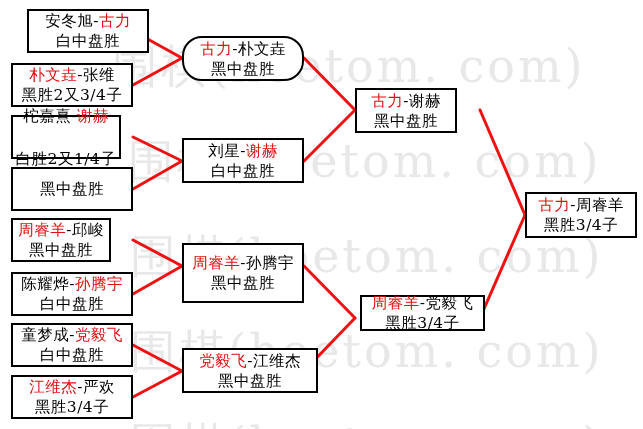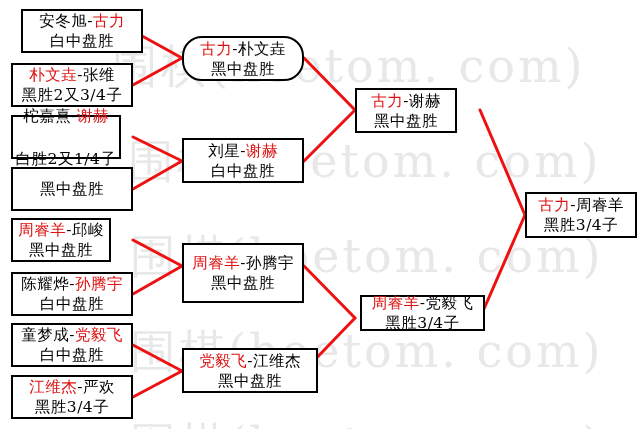--- a/index.html
+++ b/index.html
@@ -62,21 +62,21 @@
       <line x1="133" y1="345" x2="182" y2="371" stroke="#ee1111" stroke-width="3" stroke-linecap="round"></line>
       <line x1="133" y1="397" x2="182" y2="371" stroke="#ee1111" stroke-width="3" stroke-linecap="round"></line>
       <line x1="304" y1="58" x2="355" y2="110" stroke="#ee1111" stroke-width="3" stroke-linecap="round"></line>
       <line x1="304" y1="161" x2="355" y2="110" stroke="#ee1111" stroke-width="3" stroke-linecap="round"></line>
       <line x1="304" y1="266" x2="355" y2="318" stroke="#ee1111" stroke-width="3" stroke-linecap="round"></line>
       <line x1="304" y1="371" x2="355" y2="318" stroke="#ee1111" stroke-width="3" stroke-linecap="round"></line>
       <line x1="480" y1="110" x2="525" y2="215" stroke="#ee1111" stroke-width="3" stroke-linecap="round"></line>
       <line x1="480" y1="318" x2="525" y2="215" stroke="#ee1111" stroke-width="3" stroke-linecap="round"></line>
     </svg>
   <div id="box-layer">
-      <div class="match-box" style="left: 21px; top: 9px; width: 122px; height: 44px;">
+      <div class="match-box" style="left: 27px; top: 9px; width: 122px; height: 44px;">
         <div class="pairing"><span>安冬旭</span><span>-</span><span class="win">古力</span></div>
         <div class="result">白中盘胜</div>
       </div>
       <div class="match-box" style="left: 11px; top: 63px; width: 122px; height: 44px;">
         <div class="pairing"><span class="win">朴文垚</span><span>-</span><span>张维</span></div>
         <div class="result">黑胜2又3/4子</div>
       </div>
       <div class="match-box" style="left: 11px; top: 115px; width: 110px; height: 44px; gap: 23px;">
         <div class="pairing"><span>柁嘉熹</span><span>-</span><span class="win">谢赫</span></div>
         <div class="result">白胜2又1/4子</div>

